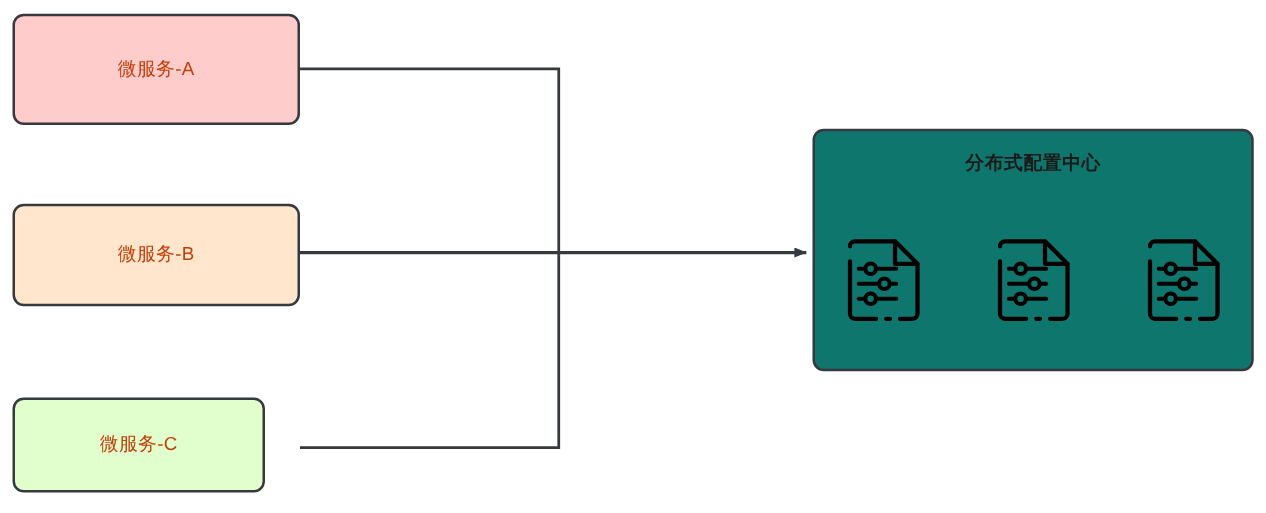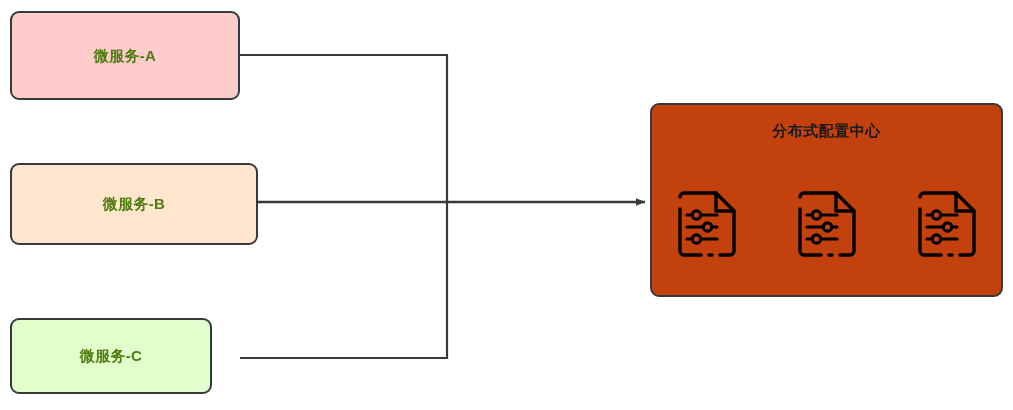--- a/index.html
+++ b/index.html
@@ -25,54 +25,54 @@
     position: absolute;
     box-sizing: border-box;
     border: 2px solid #36393d;
     border-radius: 9px;
     display: flex;
     align-items: center;
     justify-content: center;
   }
   .node-label {
     font-size: 15px;
-    color: #4d7c0f;
-    font-weight: 700;
+    color: #c2410c;
+    font-weight: 400;
     letter-spacing: 0.3px;
     line-height: 1.2;
     user-select: none;
   }
   #svc-a {
     left: 10px;
     top: 11px;
     width: 230px;
     height: 89px;
     background: #ffcccc;
   }
   #svc-b {
     left: 10px;
     top: 163px;
-    width: 248px;
+    width: 230px;
     height: 82px;
     background: #ffe6cc;
     justify-content: center;
   }
   #svc-c {
     left: 10px;
     top: 318px;
     width: 202px;
     height: 76px;
     background: #e1ffcc;
   }
   #config-center {
     left: 650px;
     top: 103px;
     width: 353px;
     height: 194px;
-    background: #c2410c;
+    background: #0f766e;
     display: block;
   }
   #config-title {
     position: absolute;
     left: 0;
     top: 0;
     width: 100%;
     text-align: center;
     margin-top: 17px;
     font-size: 15px;

